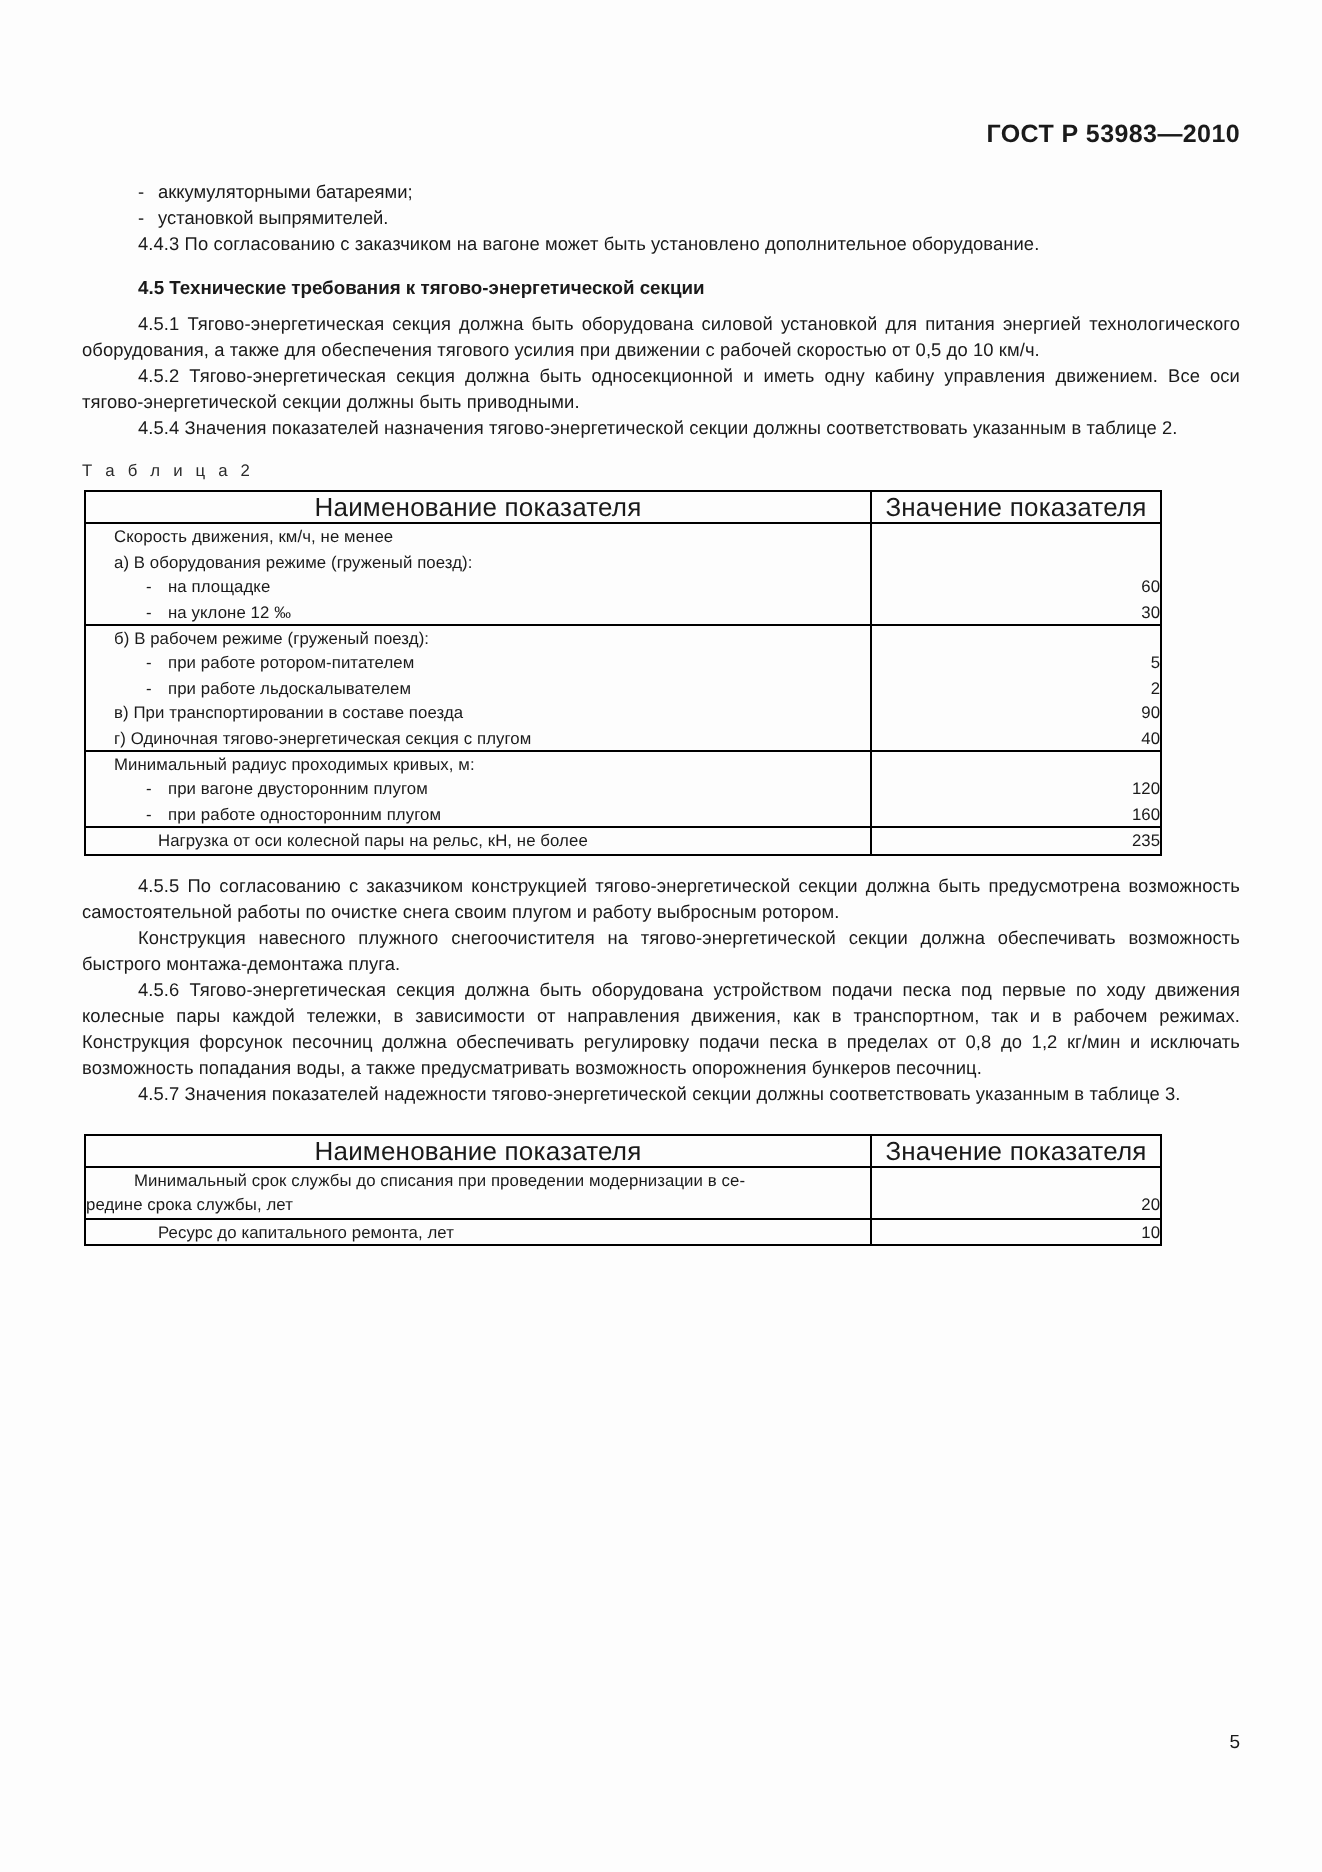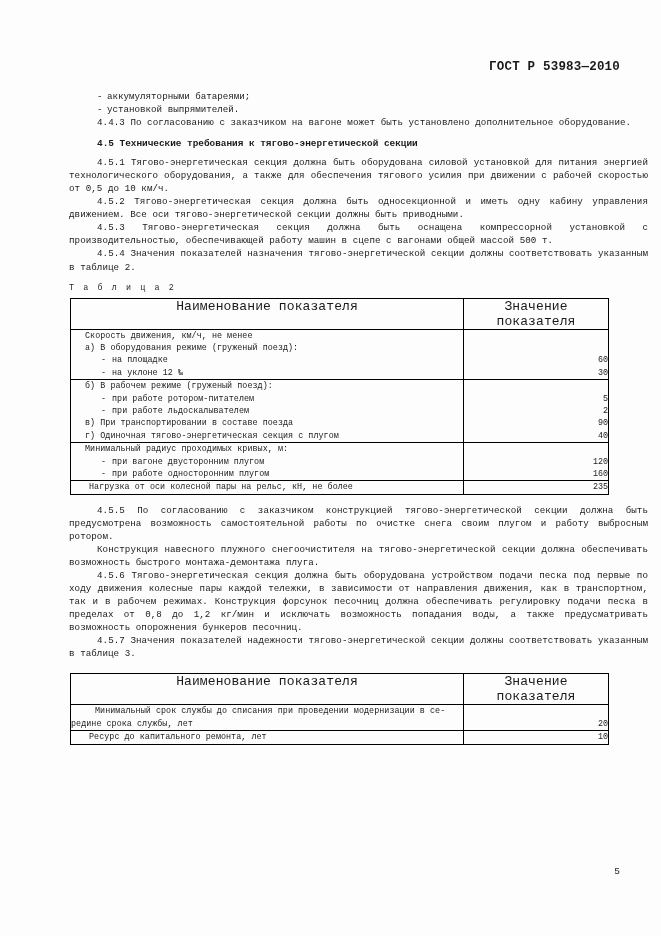--- a/index.html
+++ b/index.html
@@ -15,41 +15,39 @@
     color: #1a1a1a;
     -webkit-font-smoothing: antialiased;
   }
   .page {
     position: relative;
     width: 661px;
     height: 936px;
     box-sizing: border-box;
     padding: 0;
     background: #fdfdfd;
-    font-family: Liberation Mono, monospace;
   }
 
   
   .doc-header {
     position: absolute;
     top: 60px;
     right: 41px;
     font-size: 12.5px;
     font-weight: bold;
     letter-spacing: 0.2px;
     white-space: nowrap;
   }
 
   
   .content {
     position: absolute;
     top: 90px;
     left: 41px;
     width: 579px;
-    margin-left: 28px;
   }
 
   p {
     margin: 0;
     font-size: 9.2px;
     line-height: 13.05px;
     text-align: justify;
     text-justify: inter-word;
     letter-spacing: 0.05px;
   }
@@ -122,21 +120,21 @@
   }
   td.val.bottom { vertical-align: bottom; }
   td.val.middle { vertical-align: middle; }
 
   .ln { display: block; white-space: nowrap; }
   .ln.lv1 { padding-left: 14px; }
   .ln.lv2 { padding-left: 30px; }
   .ln.lv2 .dash { display: inline-block; width: 11px; }
   .ln.blank { visibility: hidden; }
 
-  td.name.center-1 { padding-left: 18px; }
+  td.name.center-1 { padding-left: 36px; }
 
   
   .page-num {
     position: absolute;
     bottom: 59px;
     right: 41px;
     font-size: 9.5px;
   }
 </style>
 </head>
@@ -150,21 +148,20 @@
 
     <div class="dash-item"><span class="dash">-</span><span>аккумуляторными батареями;</span></div>
     <div class="dash-item"><span class="dash">-</span><span>установкой выпрямителей.</span></div>
 
     <p class="indent">4.4.3  По согласованию с заказчиком на вагоне может быть установлено дополнительное оборудование.</p>
 
     <h2 class="sec">4.5  Технические требования к тягово-энергетической секции</h2>
 
     <p class="indent">4.5.1  Тягово-энергетическая секция должна быть оборудована силовой установкой для питания энергией технологического оборудования, а также для обеспечения тягового усилия при движении с рабочей скоростью от 0,5 до 10 км/ч.</p>
     <p class="indent">4.5.2  Тягово-энергетическая секция должна быть односекционной и иметь одну кабину управления движением. Все оси тягово-энергетической секции должны быть приводными.</p>
-    <p class="indent">4.5.3  Тягово-энергетическая секция должна быть оснащена компрессорной установкой с производительностью, обеспечивающей работу машин в сцепе с вагонами общей массой 500 т.</p>
     <p class="indent">4.5.4  Значения показателей назначения тягово-энергетической секции должны соответствовать указанным в таблице 2.</p>
 
     <div class="gap-md"></div>
 
     <div class="tbl-caption">Т а б л и ц а  2</div>
 
     <table class="gost">
       <colgroup>
           <col class="c-name">
           <col class="c-val">

